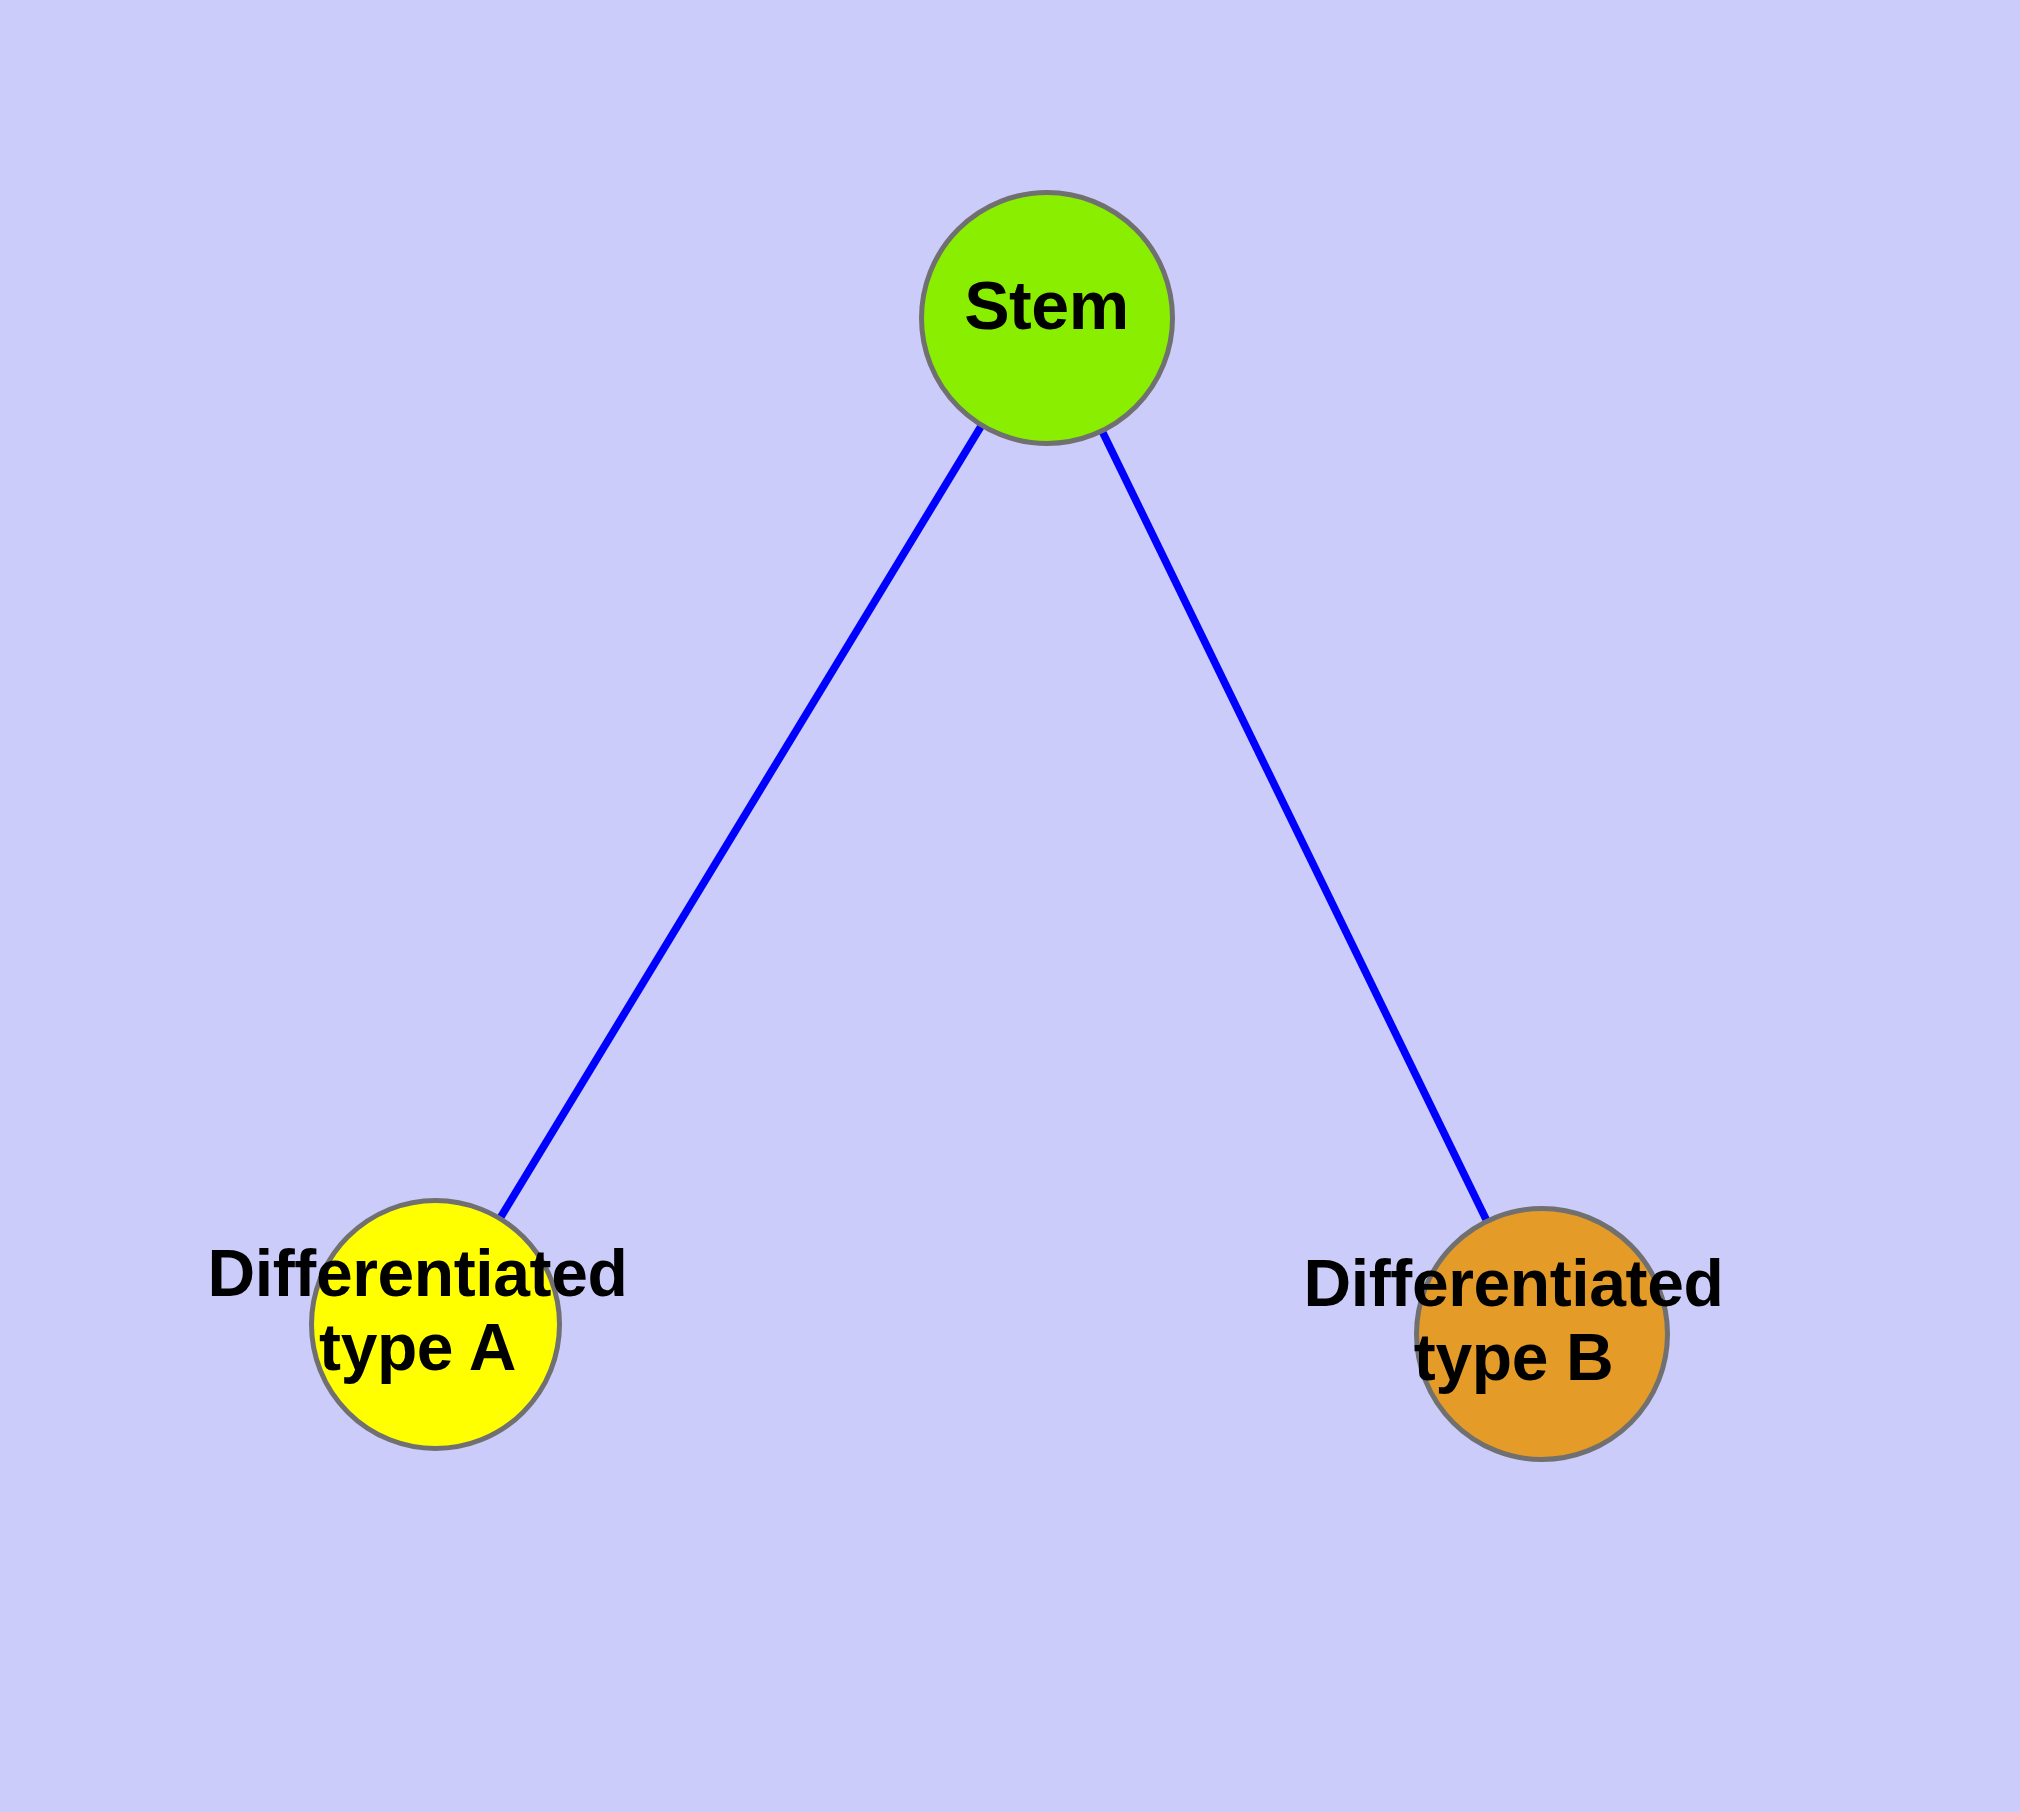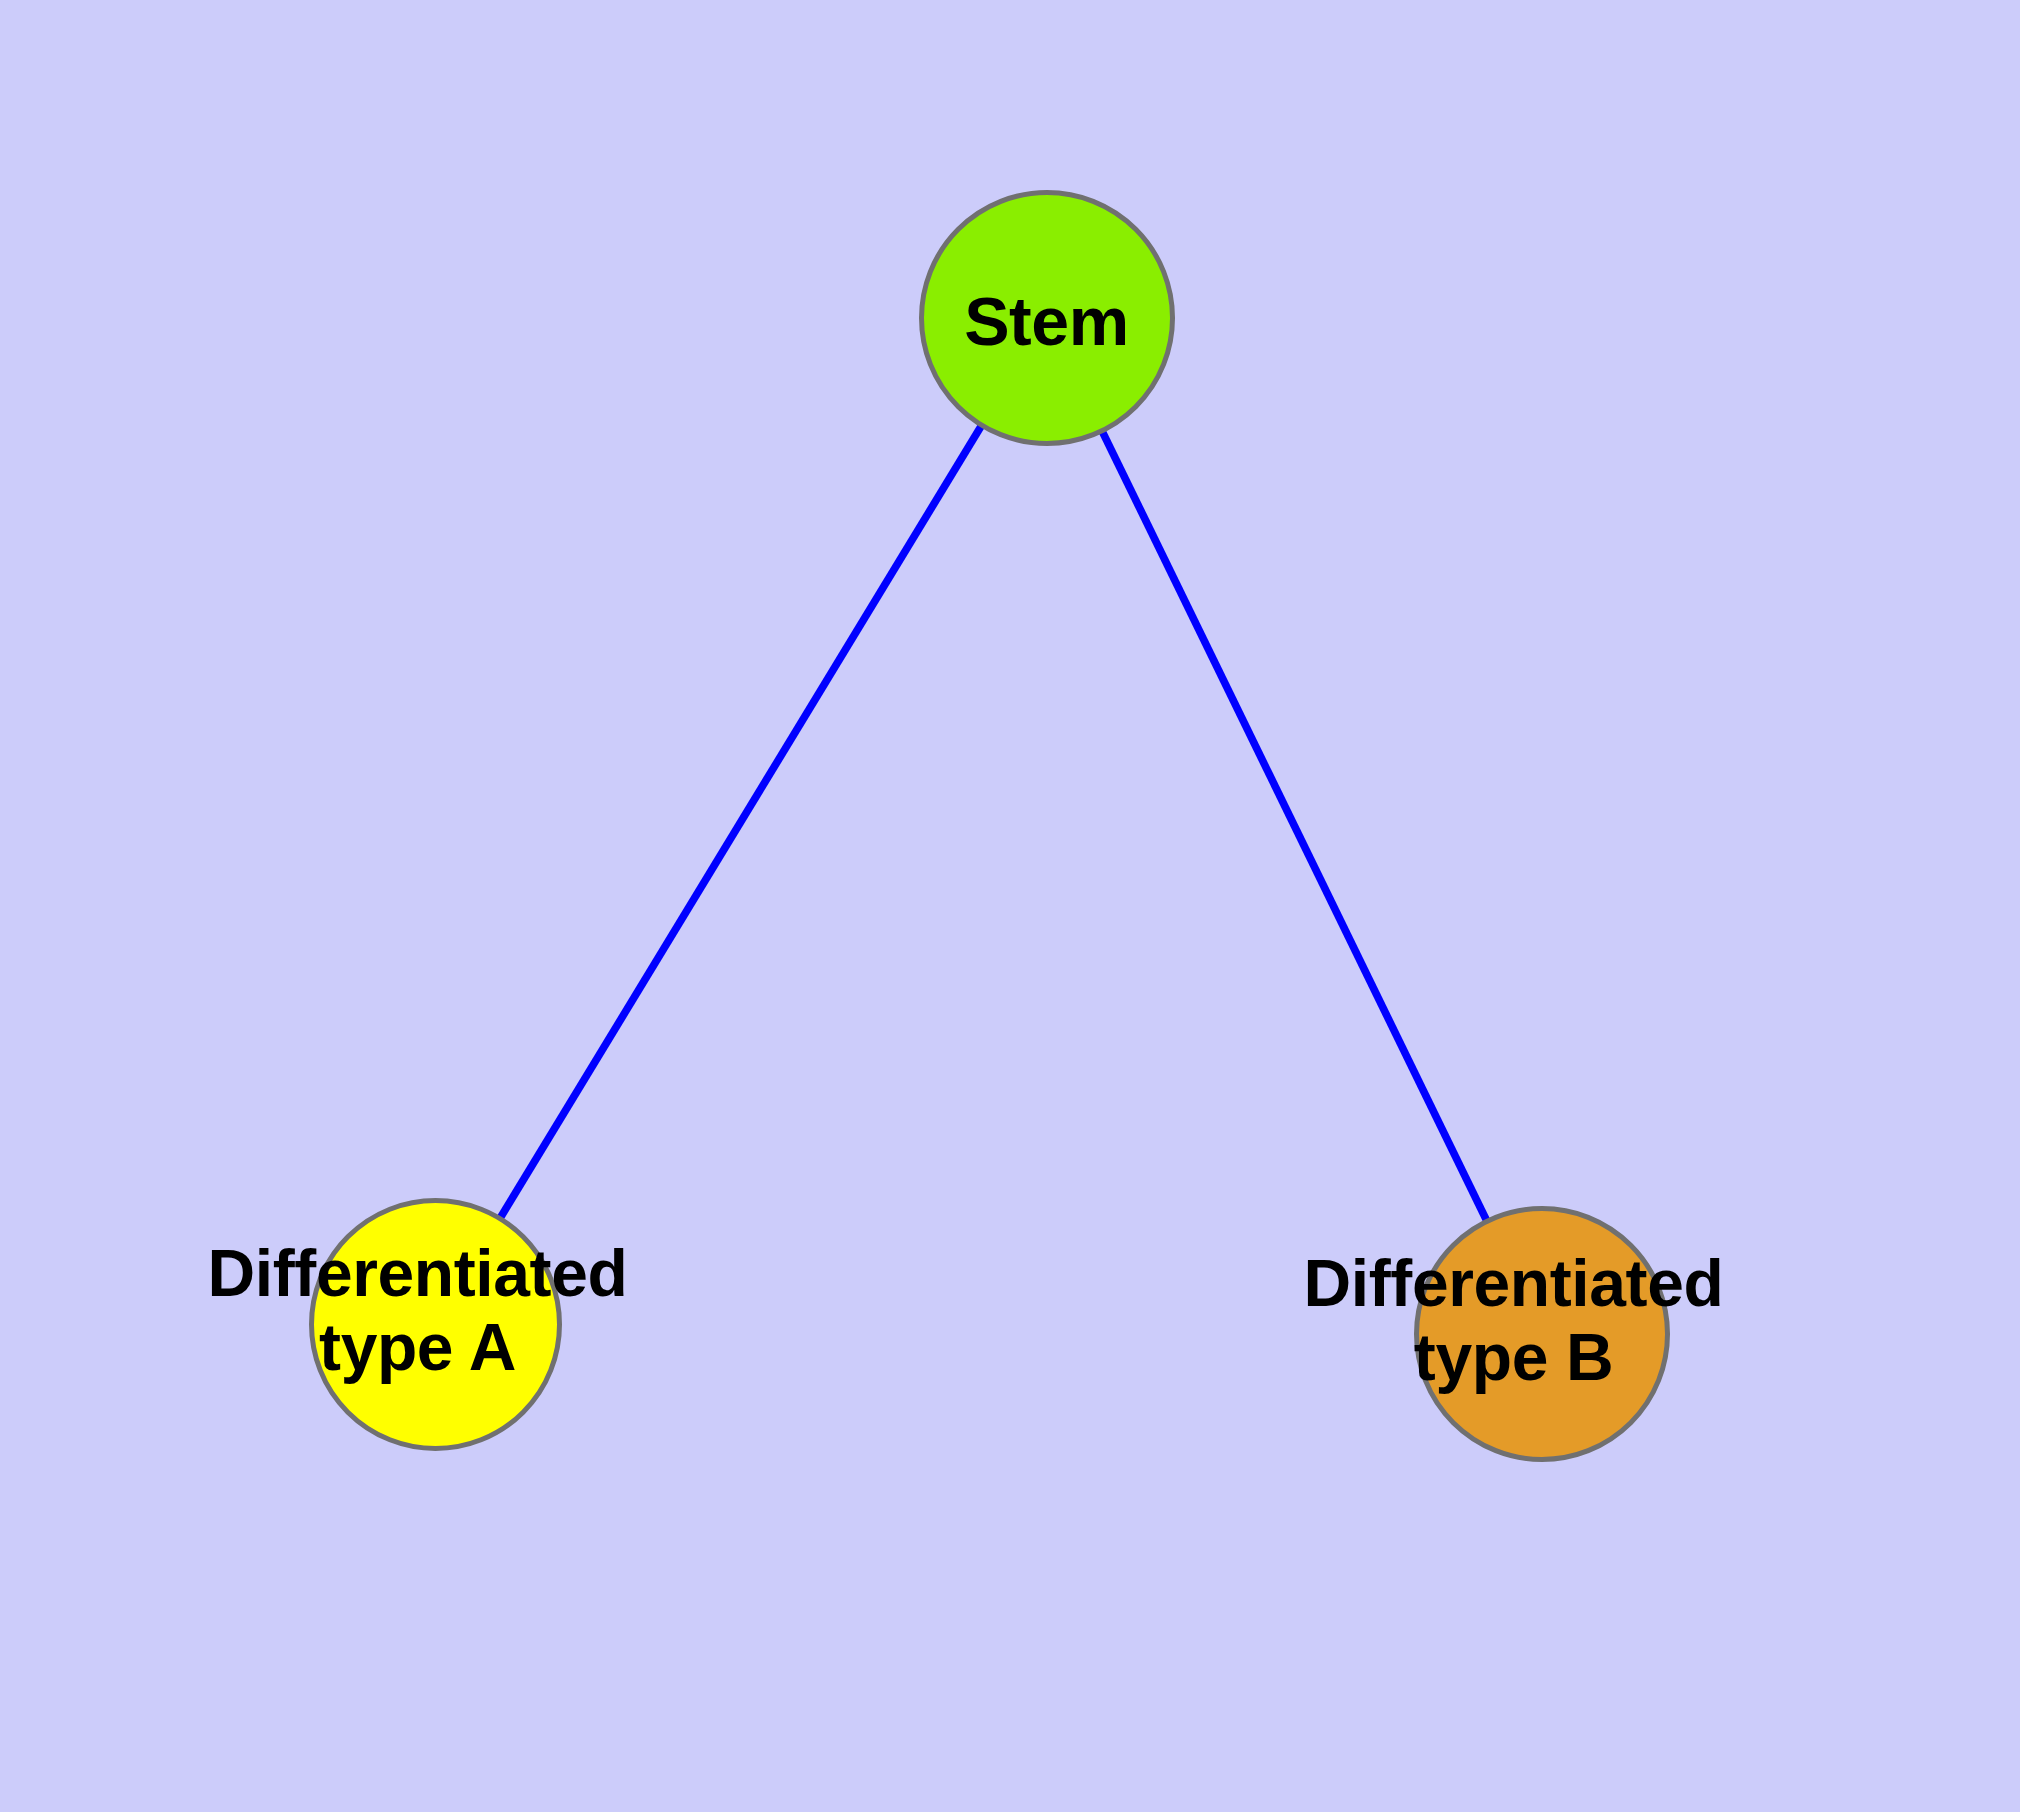--- a/index.html
+++ b/index.html
@@ -45,21 +45,21 @@
   }
   #node-stem {
     left: 919px;
     top: 190px;
     width: 256px;
     height: 256px;
     background: #8aee00;
   }
   #label-stem {
     left: 792px;
-    top: 283px;
+    top: 267px;
     width: 509px;
     font-size: 68px;
   }
   #node-diff-a {
     left: 309px;
     top: 1198px;
     width: 253px;
     height: 253px;
     background: #ffff00;
   }

